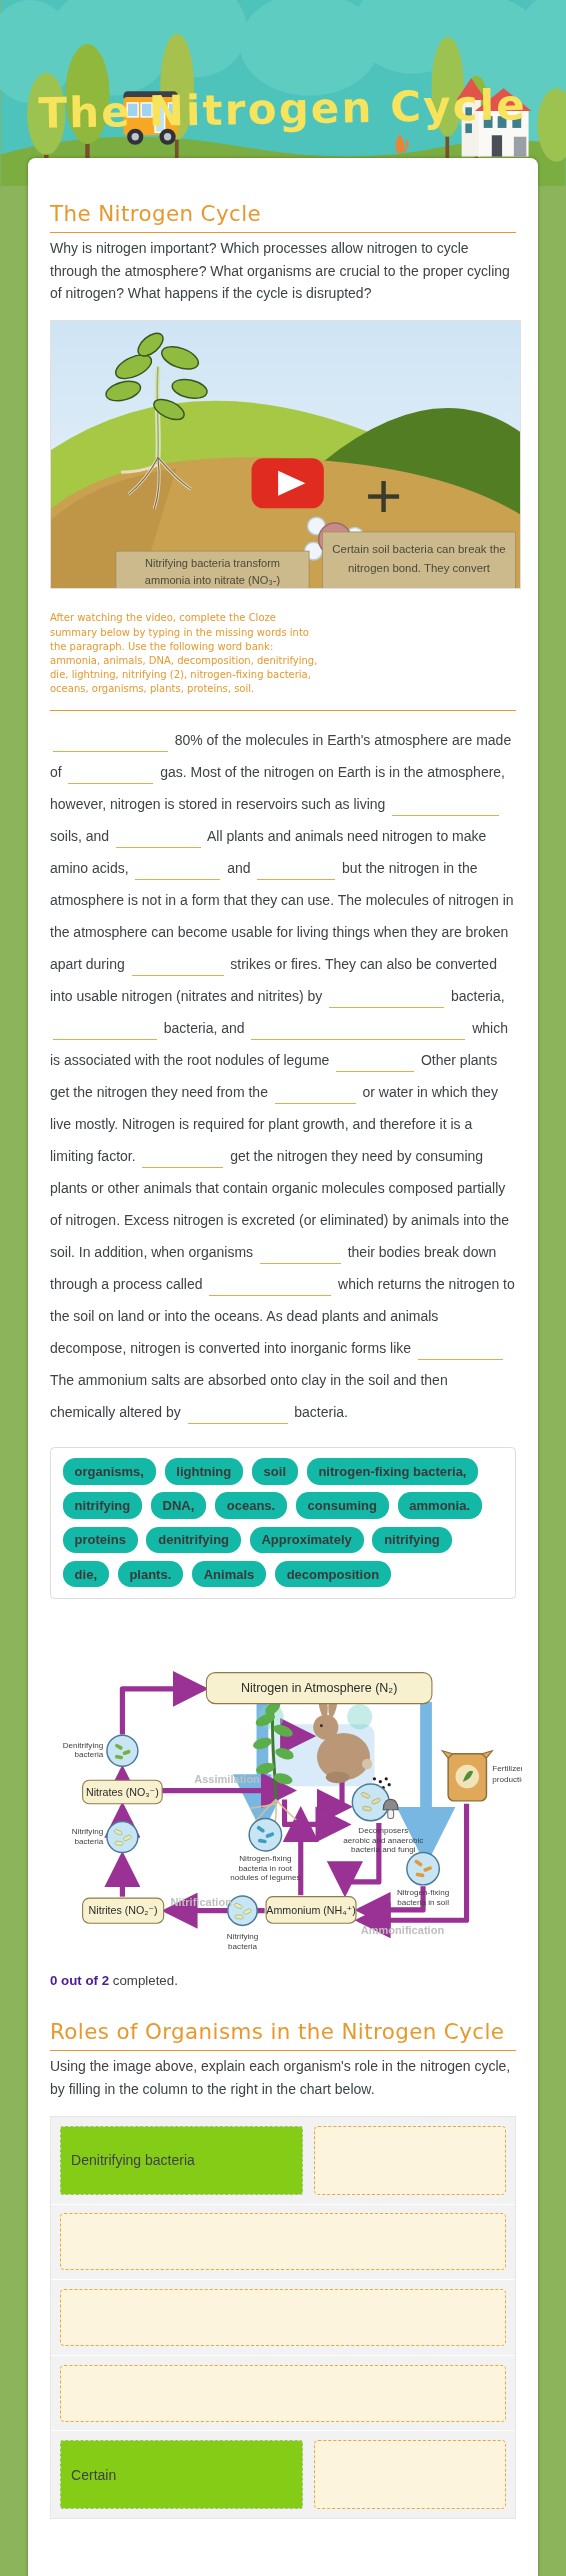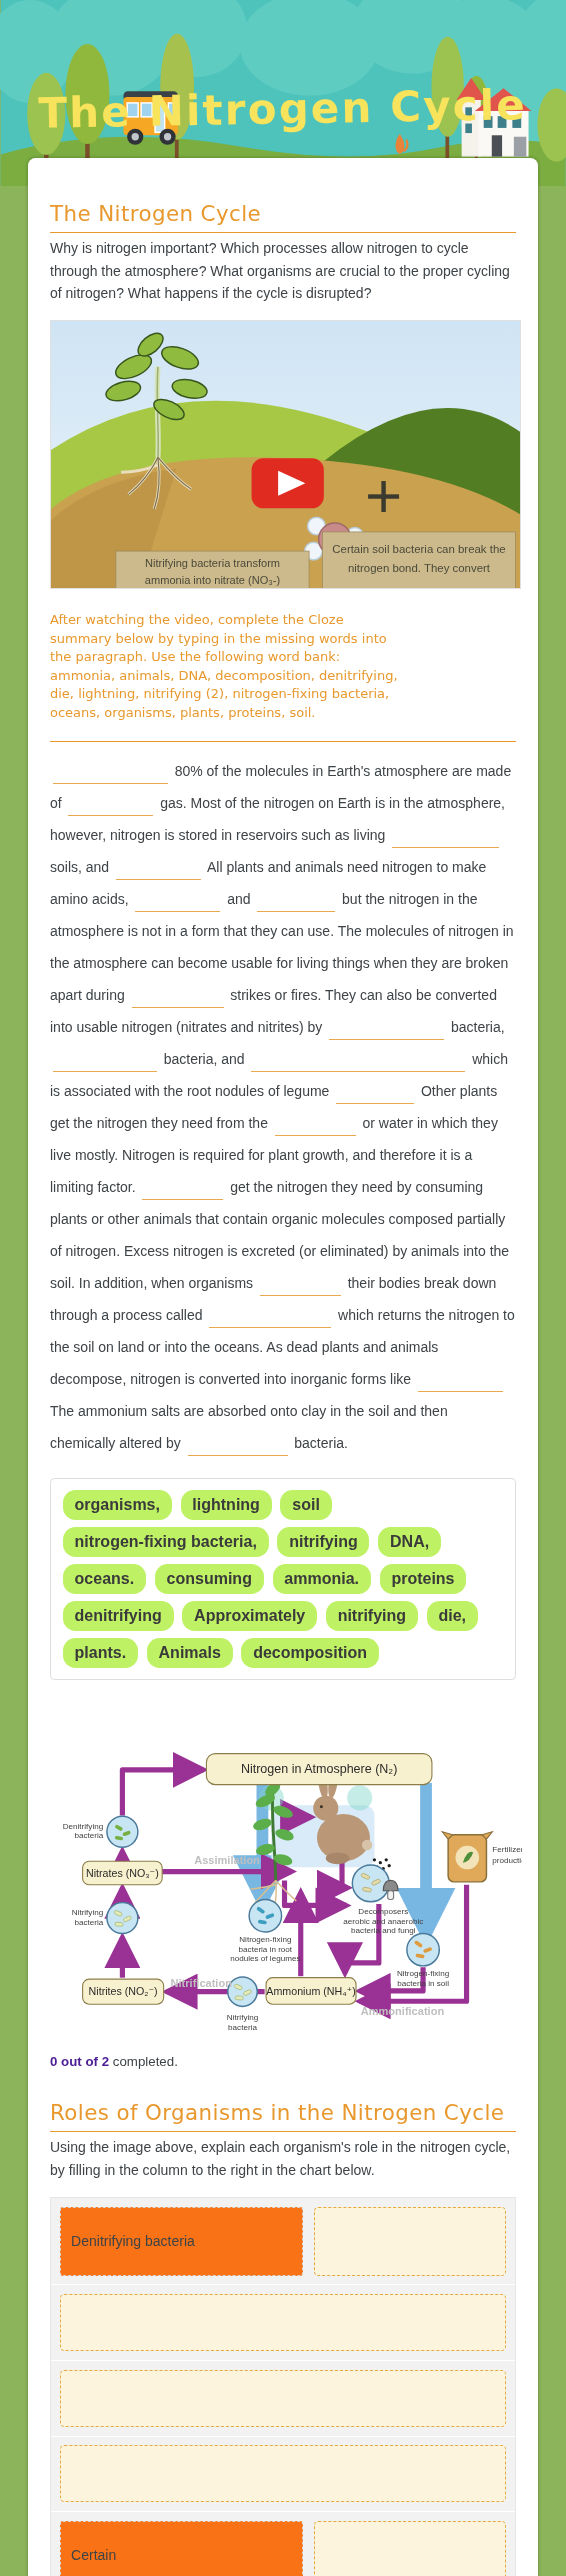--- a/index.html
+++ b/index.html
@@ -28,49 +28,49 @@
     letter-spacing:0.4px;
     border-bottom:1.5px solid #E8982C;padding-bottom:5.9px;
   }
   p.body-text{font-size:14px;line-height:1.6;margin:1px 0 16px 0;color:#3E4347;}
   
   .video-wrap{position:relative;width:469px;height:267px;margin:4.4px auto 19px auto;
     border:0.7px solid #e0e0e0;overflow:hidden;background:#dceaf6;cursor:pointer;}
   
   .instructions{
     font-family:"DejaVu Sans",sans-serif;
-    color:#E8982C;font-size:13px;line-height:1.42;font-weight:500;
+    color:#E8982C;font-size:10px;line-height:1.42;font-weight:500;
     white-space:pre-line;margin:22px 0 0 0;
-    border-bottom:1.5px solid #E8982C;padding-bottom:19px;
+    border-bottom:1.5px solid #E8982C;padding-bottom:13px;
   }
   
   .cloze{font-size:14px;line-height:32px;margin:13.3px 0 19px 0;color:#3E4347;}
   .cloze input.blank{
     border:none;border-bottom:1.5px solid #E9A94C;outline:none;
     height:19px;font-size:11.8px;vertical-align:middle;margin:0 2.9px;
     background:transparent;font-family:inherit;color:#3E4347;
   }
   .word-bank{
     border:0.7px solid #ddd;border-radius:4.4px;padding:10.3px 11.8px;
     display:flex;flex-wrap:wrap;gap:7.4px 8.8px;margin:4.4px 0 25px 0;
   }
   .chip{
-    background:#bef264;color:#3a3a3a;border-radius:12.5px;
-    padding:5.9px 11.8px;font-size:16px;font-weight:bold;white-space:nowrap;
+    background:#14b8a6;color:#3a3a3a;border-radius:12.5px;
+    padding:5.9px 11.8px;font-size:13px;font-weight:bold;white-space:nowrap;
   }
   
   .diagram-wrap{width:472px;margin:0 auto 5.9px auto;}
   .progress-line{font-size:13.3px;margin:7.4px 0 31px 0;}
   .progress-line b{font-weight:bold;color:#4c1d95;}
   
   .roles-table{background:#F2F2F2;border:0.7px solid #e6e6e6;margin:10.3px 0 32px 0;}
   .roles-row{display:flex;gap:10.3px;padding:8.8px;border-bottom:1.5px solid #ffffff;}
   .roles-row:last-child{border-bottom:none;}
   .role-label{
-    flex:0 0 221px;background:#f97316;border:1.5px dashed #d5d5d5;border-radius:2.9px;
+    flex:0 0 221px;background:#84cc16;border:1.5px dashed #d5d5d5;border-radius:2.9px;
     min-height:55px;display:flex;align-items:center;padding:5.9px 10.3px;
     font-size:14px;color:#3E4347;
   }
   .roles-row:nth-child(3) .role-label,
   .roles-row:nth-child(4) .role-label{justify-content:center;text-align:center;}
   .role-answer{
     flex:1;background:#FCF4DC;border:1.5px dashed #E5A93D;border-radius:4.4px;
     min-height:55px;cursor:text;
   }
 </style>

